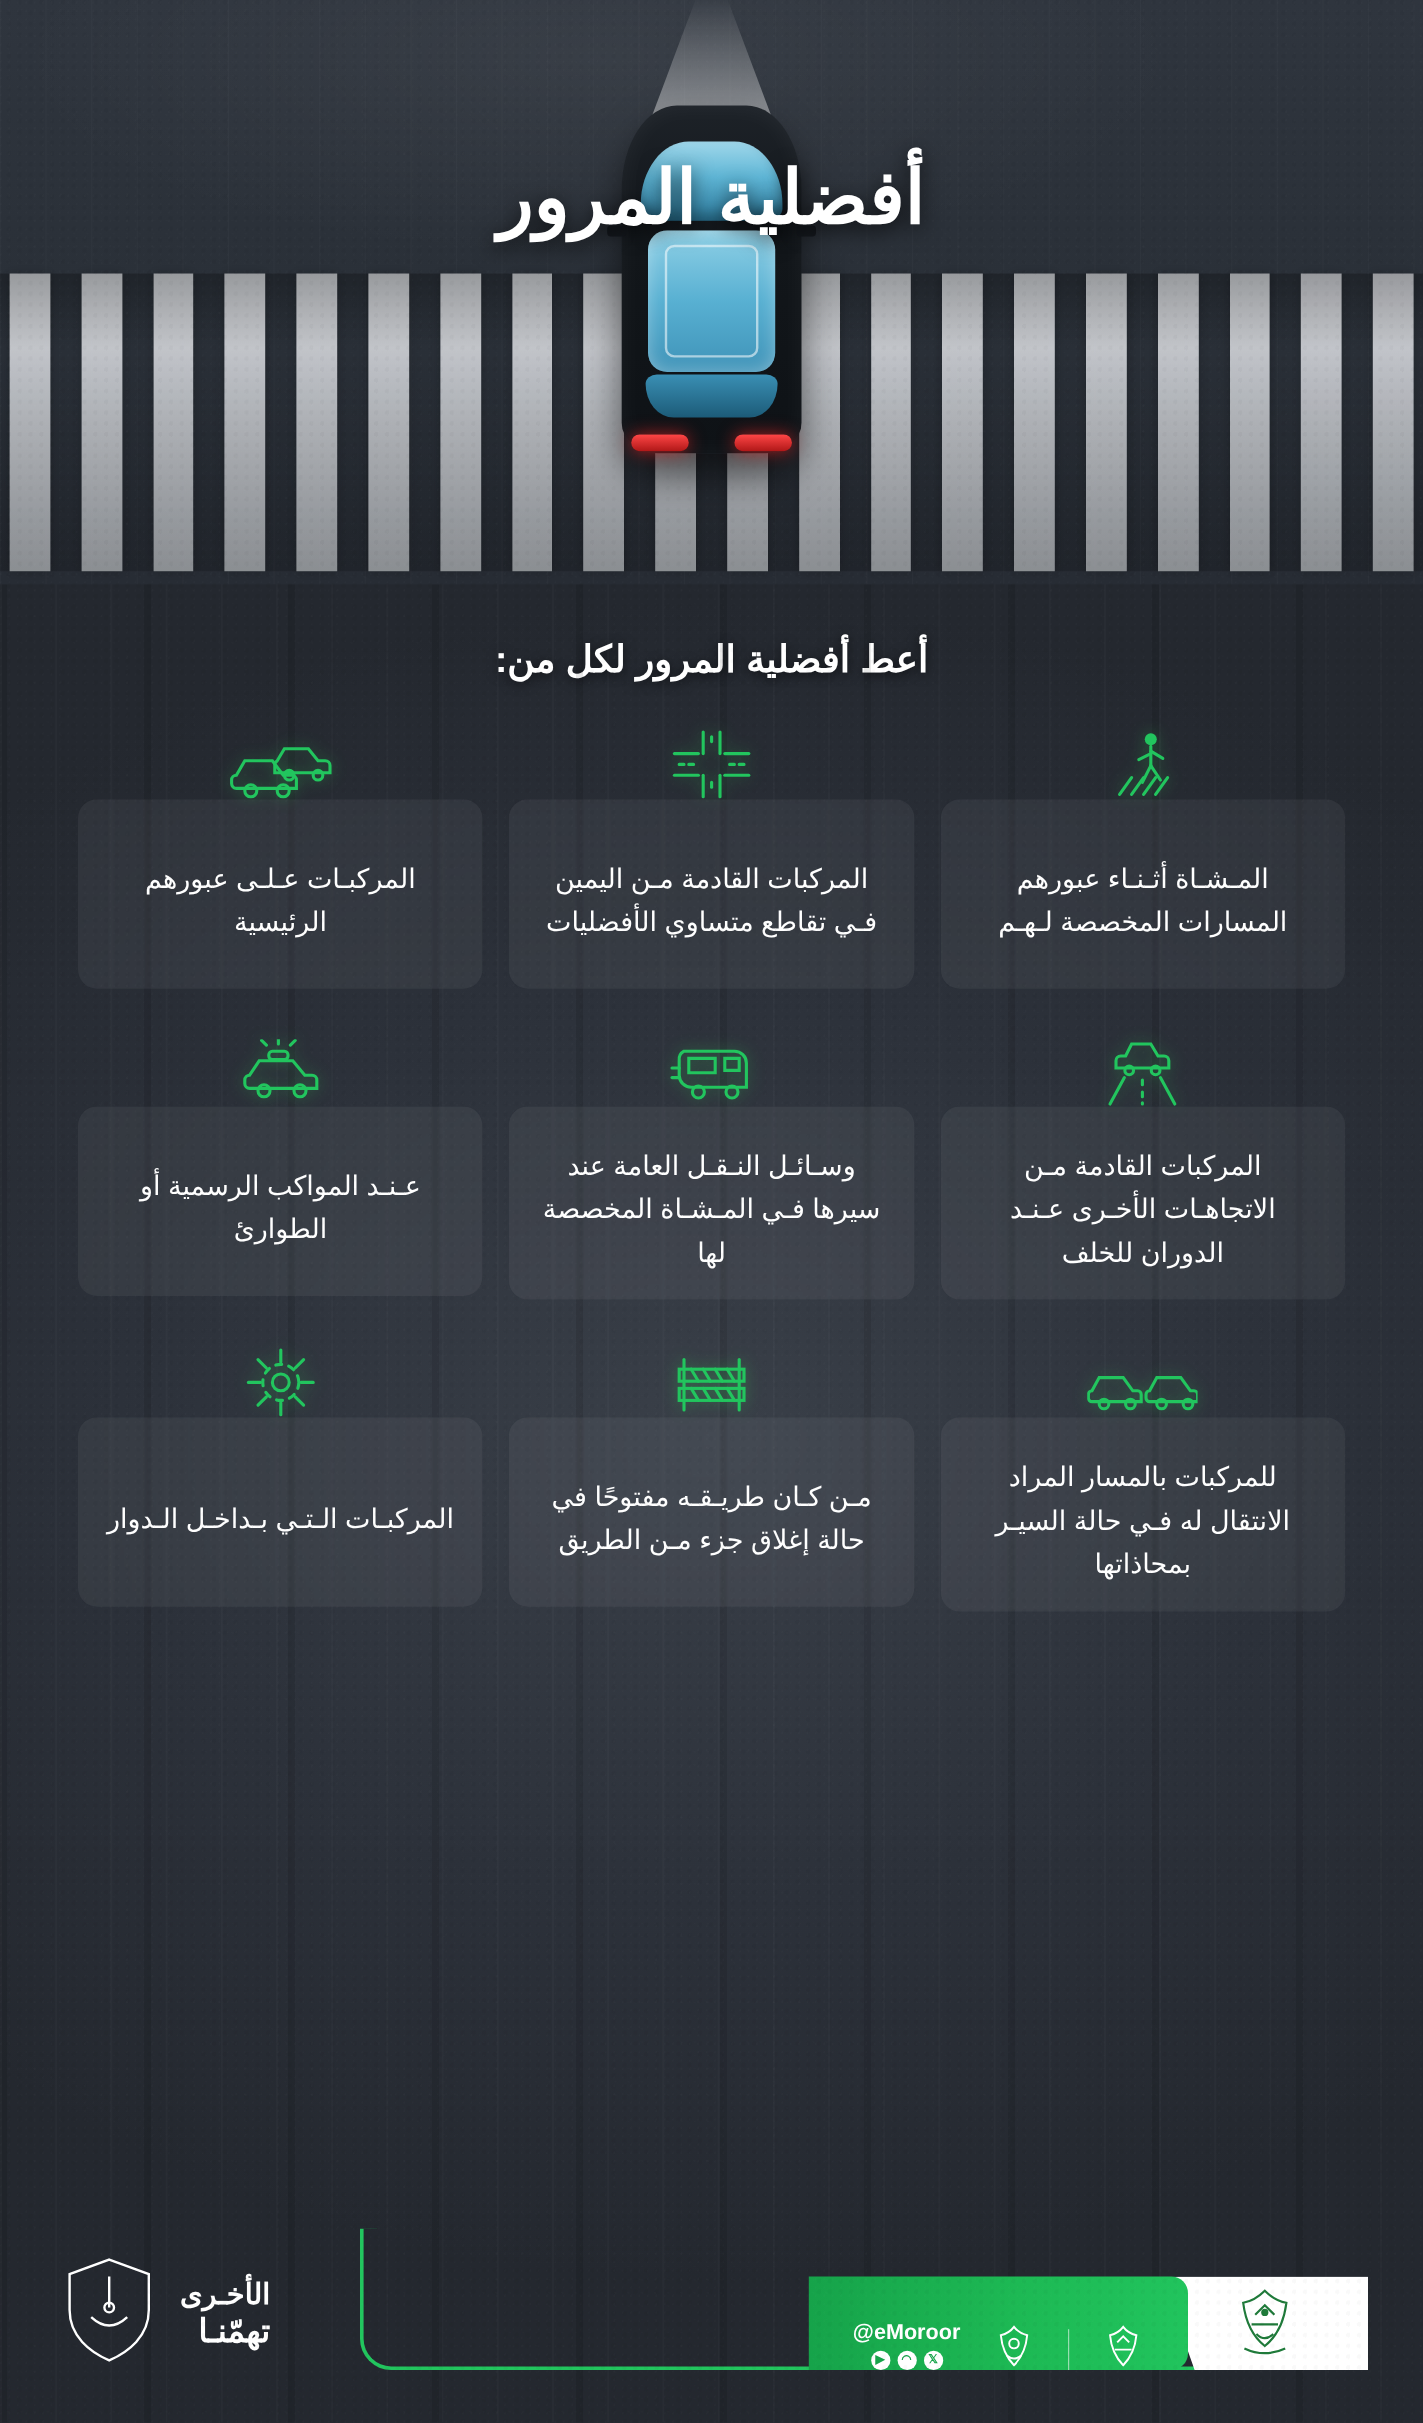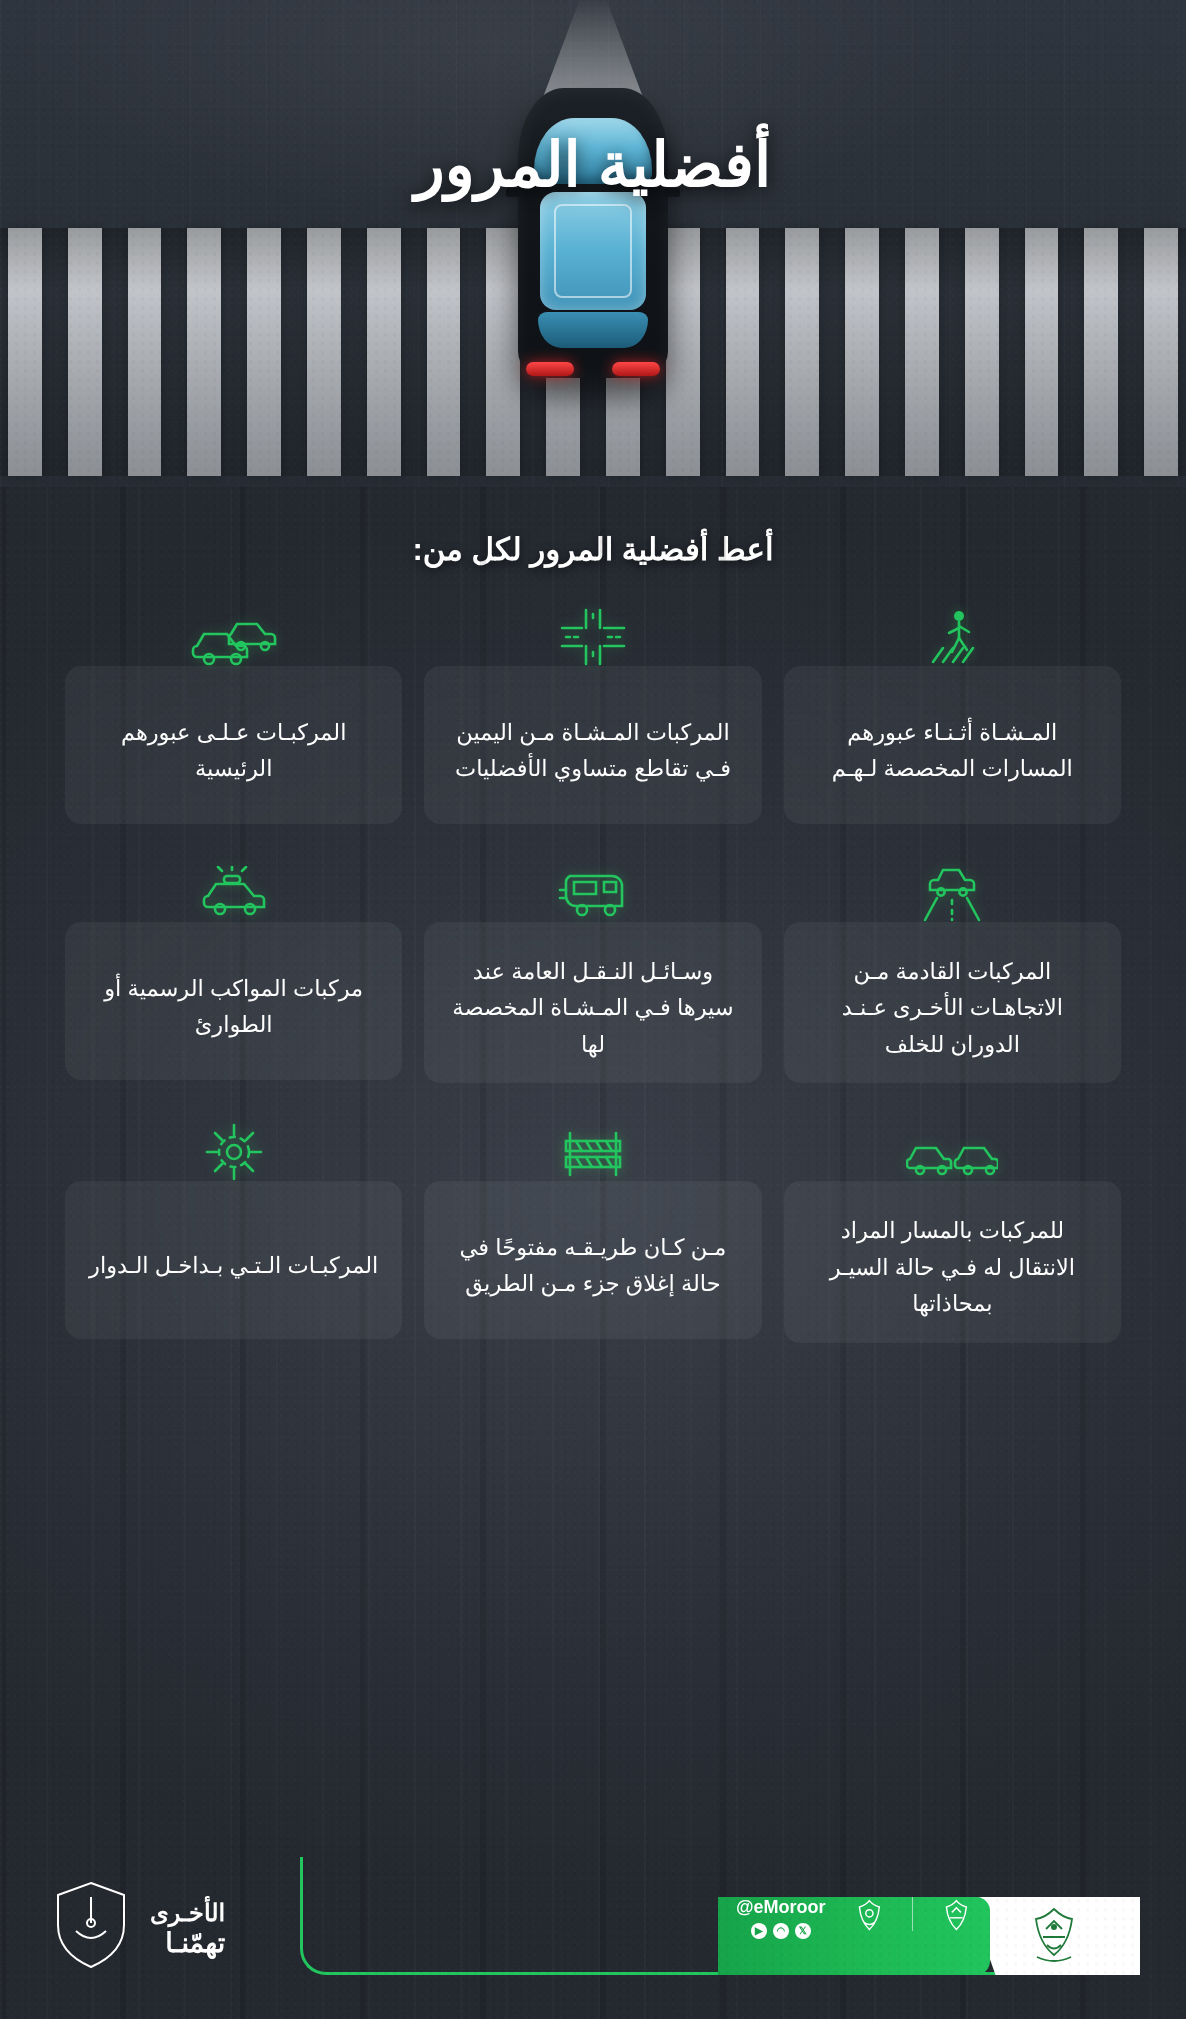--- a/index.html
+++ b/index.html
@@ -221,25 +221,25 @@
     right: 0; top: 0;
     width: 172px; height: 78px;
     background: #ffffff;
     border-radius: 14px 0 0 14px;
     display: flex; align-items: center; justify-content: center;
     clip-path: polygon(0 0, 100% 0, 100% 100%, 16% 100%);
   }
   .green-pill {
     position: absolute;
     right: 150px; top: 0;
-    width: 272px; height: 78px;
+    width: 316px; height: 78px;
     background: linear-gradient(90deg, #16a34a 0%, #1db954 55%, #21c45d 100%);
     border-radius: 0 14px 14px 0;
     display: flex;
-    align-items: flex-start;
+    align-items: flex-end;
     justify-content: center;
     gap: 28px;
     padding: 0 18px;
   }
   .green-pill .sep { width:1px; height: 34px; background: rgba(255,255,255,.55); }
   .handle {
     color:#fff; font-size: 18px; font-weight: bold; direction: ltr;
   }
   .socials { display:flex; gap:6px; justify-content:center; margin-top:5px; }
   .socials span {
@@ -365,21 +365,21 @@
             <path d="M2 38 L22 38"></path>
           <path d="M44 20 L64 20"></path>
             <path d="M44 38 L64 38"></path>
           <path d="M33 6 L33 14" stroke-dasharray="4 4"></path>
           <path d="M33 44 L33 52" stroke-dasharray="4 4"></path>
           <path d="M6 29 L18 29" stroke-dasharray="4 4"></path>
           <path d="M48 29 L60 29" stroke-dasharray="4 4"></path>
         </svg>
       </div>
       <div class="card">
-        <p>المركبات المـشـاة مـن اليمين فـي تقاطع متساوي الأفضليات</p>
+        <p>المركبات القادمة مـن اليمين فـي تقاطع متساوي الأفضليات</p>
       </div>
     </div>
 
     <div class="cell">
       <div class="icon-box">
         <svg width="86" height="50" viewBox="0 0 86 50" fill="none" stroke="#22c55e" stroke-width="2.6" stroke-linecap="round">
           <path d="M40 18 L46 8 H66 L74 18 H80 a4 4 0 0 1 4 4 v6 h-46 v-6 a4 4 0 0 1 2-4 z"></path>
           <circle cx="50" cy="30" r="4"></circle>
             <circle cx="74" cy="30" r="4"></circle>
           <path d="M6 30 L13 18 H36 L45 30 H52 a4 4 0 0 1 4 4 v7 H6 a4 4 0 0 1-4-4 v-3 a4 4 0 0 1 4-4 z"></path>
@@ -432,21 +432,21 @@
           <path d="M10 30 L18 18 H46 L56 30 H62 a4 4 0 0 1 4 4 v7 H10 a4 4 0 0 1 -4 -4 v-3 a4 4 0 0 1 4 -4 z"></path>
           <circle cx="22" cy="43" r="5"></circle>
             <circle cx="52" cy="43" r="5"></circle>
           <rect x="26" y="10" width="16" height="7" rx="3"></rect>
           <path d="M24 5 L20 1"></path>
             <path d="M34 4 L34 0"></path>
             <path d="M44 5 L48 1"></path>
         </svg>
       </div>
       <div class="card">
-        <p>مركبات المواكب الرسمية أو الطوارئ</p>
+        <p>عـنـد المواكب الرسمية أو الطوارئ</p>
       </div>
     </div>
 
     <div class="cell">
       <div class="icon-box">
         <svg width="92" height="44" viewBox="0 0 92 44" fill="none" stroke="#22c55e" stroke-width="2.6" stroke-linecap="round">
           <path d="M4 22 L10 11 H30 L38 22 H42 a3 3 0 0 1 3 3 v6 H4 a3 3 0 0 1 -3 -3 v-3 a3 3 0 0 1 3 -3 z"></path>
           <circle cx="14" cy="33" r="4"></circle>
             <circle cx="36" cy="33" r="4"></circle>
           <path d="M52 22 L58 11 H78 L86 22 H89 a3 3 0 0 1 3 3 v6 H52 a3 3 0 0 1 -3 -3 v-3 a3 3 0 0 1 3 -3 z"></path>

